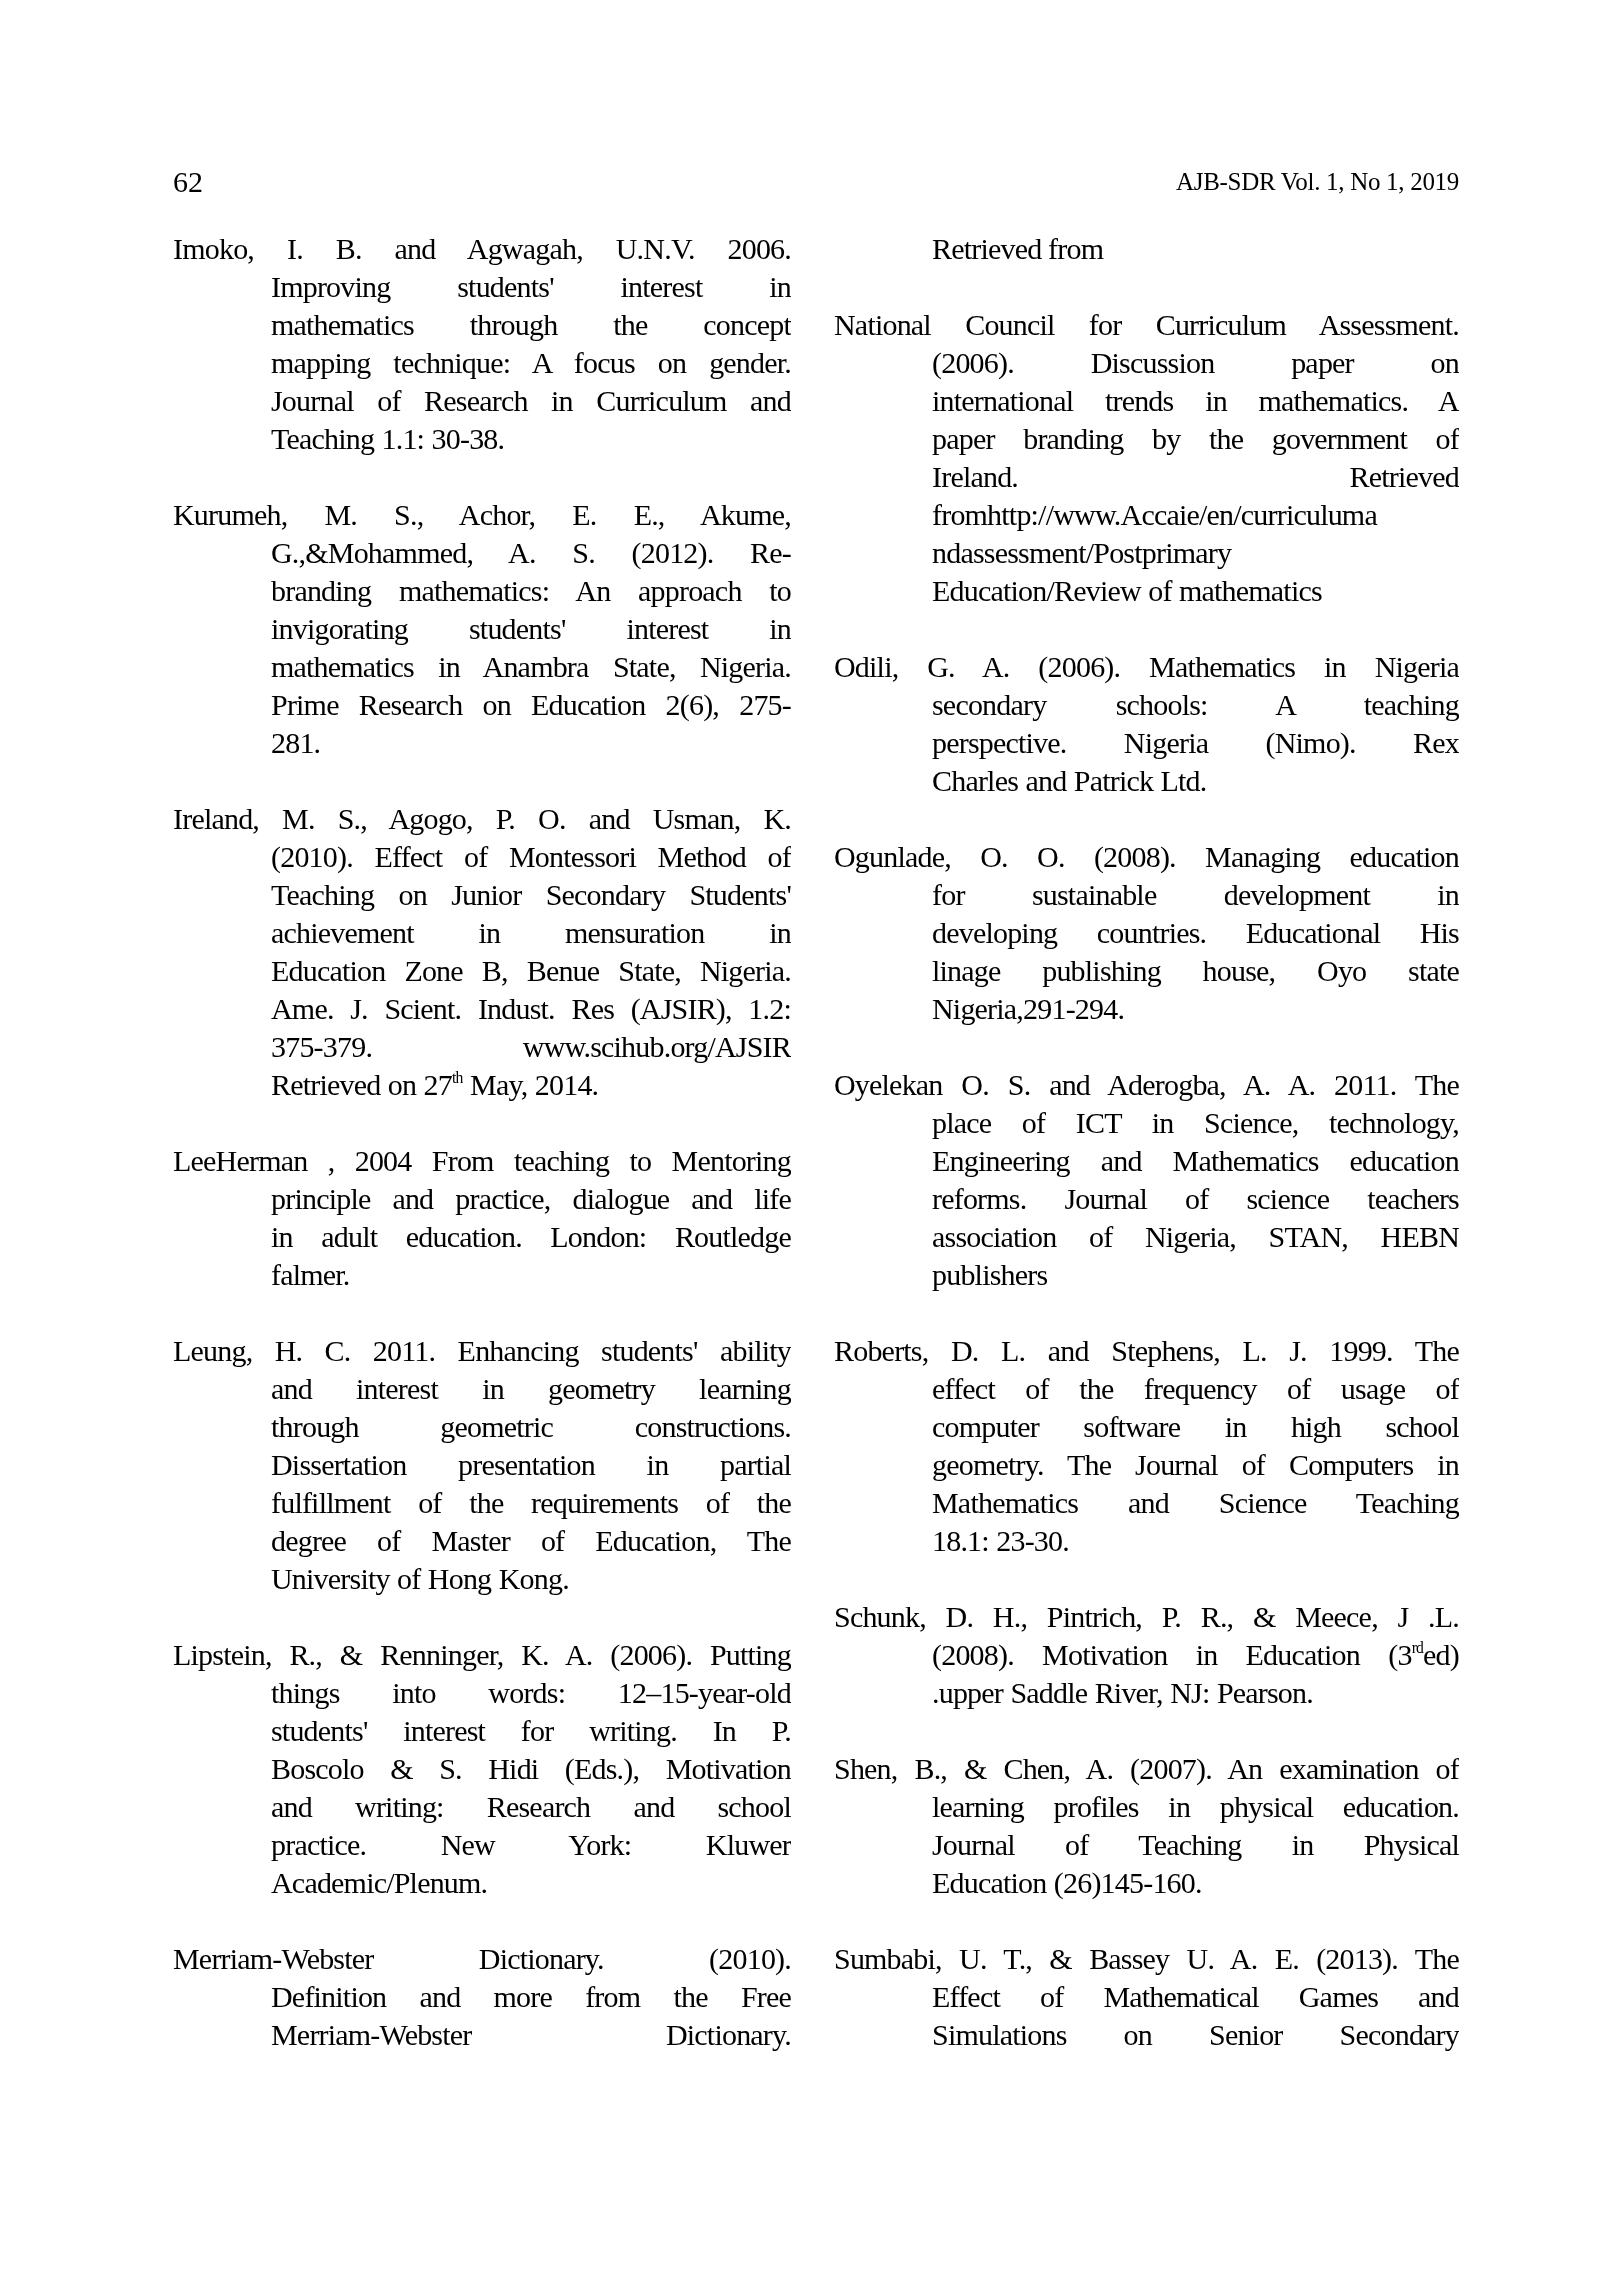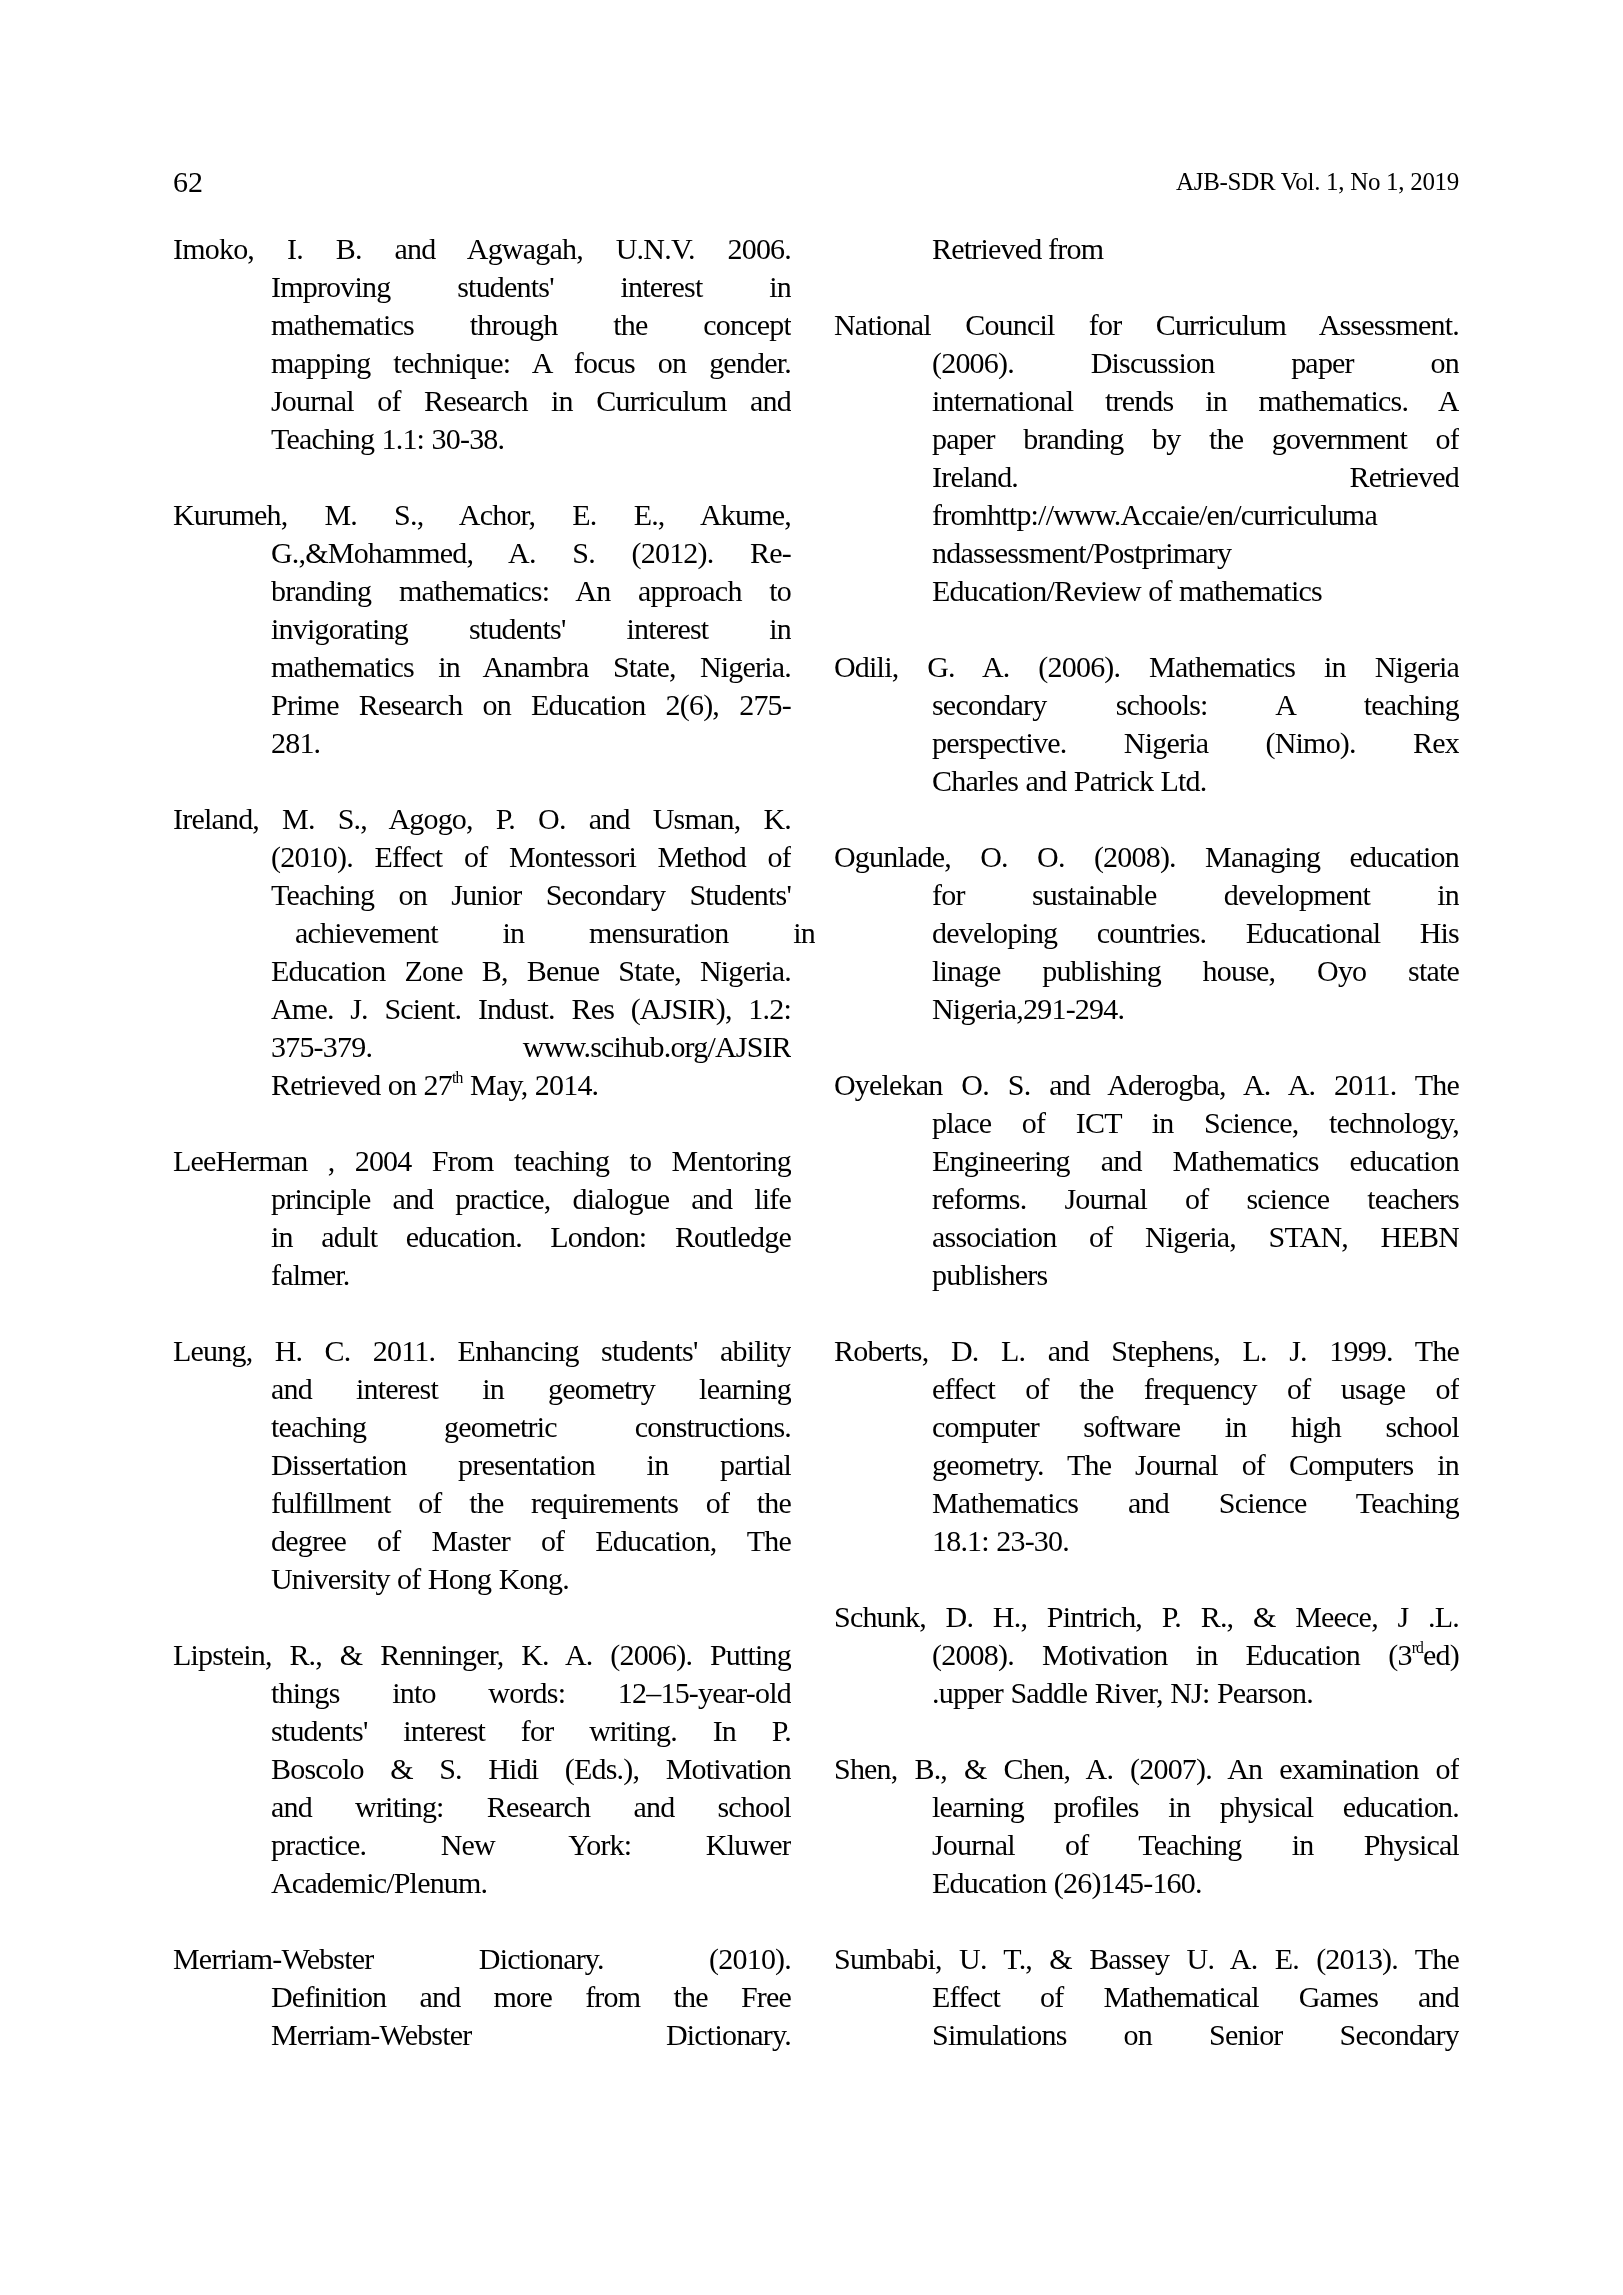--- a/index.html
+++ b/index.html
@@ -115,38 +115,38 @@
     <span class="line cont" style="width: 520px; white-space: normal; height: 38px; overflow: hidden;">invigorating students' interest in</span>
     <span class="line cont" style="width: 520px; white-space: normal; height: 38px; overflow: hidden;">mathematics in Anambra State, Nigeria.</span>
     <span class="line cont" style="width: 520px; white-space: normal; height: 38px; overflow: hidden;">Prime Research on Education 2(6), 275-</span>
     <span class="line cont last">281.</span>
   </div>
 
   <div class="ref">
     <span class="line first" style="width: 618px; white-space: normal; height: 38px; overflow: hidden;">Ireland, M. S., Agogo, P. O. and Usman, K.</span>
     <span class="line cont" style="width: 520px; white-space: normal; height: 38px; overflow: hidden;">(2010). Effect of Montessori Method of</span>
     <span class="line cont" style="width: 520px; white-space: normal; height: 38px; overflow: hidden;">Teaching on Junior Secondary Students'</span>
-    <span class="line cont" style="width: 520px; white-space: normal; height: 38px; overflow: hidden; margin-left: 24px;">achievement in mensuration in</span>
+    <span class="line cont" style="width: 520px; white-space: normal; height: 38px; overflow: hidden;">achievement in mensuration in</span>
     <span class="line cont" style="width: 520px; white-space: normal; height: 38px; overflow: hidden;">Education Zone B, Benue State, Nigeria.</span>
     <span class="line cont" style="width: 520px; white-space: normal; height: 38px; overflow: hidden;">Ame. J. Scient. Indust. Res (AJSIR), 1.2:</span>
     <span class="line cont" style="width: 520px; white-space: normal; height: 38px; overflow: hidden;">375-379. www.scihub.org/AJSIR</span>
     <span class="line cont last"><span>Retrieved on 27</span><sup>th</sup><span> May, 2014.</span></span>
   </div>
 
   <div class="ref">
     <span class="line first" style="width: 618px; white-space: normal; height: 38px; overflow: hidden;">LeeHerman , 2004 From teaching to Mentoring</span>
     <span class="line cont" style="width: 520px; white-space: normal; height: 38px; overflow: hidden;">principle and practice, dialogue and life</span>
     <span class="line cont" style="width: 520px; white-space: normal; height: 38px; overflow: hidden;">in adult education. London: Routledge</span>
     <span class="line cont last">falmer.</span>
   </div>
 
   <div class="ref">
     <span class="line first" style="width: 618px; white-space: normal; height: 38px; overflow: hidden;">Leung, H. C. 2011. Enhancing students' ability</span>
     <span class="line cont" style="width: 520px; white-space: normal; height: 38px; overflow: hidden;">and interest in geometry learning</span>
-    <span class="line cont" style="width: 520px; white-space: normal; height: 38px; overflow: hidden;">teaching geometric constructions.</span>
+    <span class="line cont" style="width: 520px; white-space: normal; height: 38px; overflow: hidden;">through geometric constructions.</span>
     <span class="line cont" style="width: 520px; white-space: normal; height: 38px; overflow: hidden;">Dissertation presentation in partial</span>
     <span class="line cont" style="width: 520px; white-space: normal; height: 38px; overflow: hidden;">fulfillment of the requirements of the</span>
     <span class="line cont" style="width: 520px; white-space: normal; height: 38px; overflow: hidden;">degree of Master of Education, The</span>
     <span class="line cont last">University of Hong Kong.</span>
   </div>
 
   <div class="ref">
     <span class="line first" style="width: 618px; white-space: normal; height: 38px; overflow: hidden;">Lipstein, R., &amp; Renninger, K. A. (2006). Putting</span>
     <span class="line cont" style="width: 520px; white-space: normal; height: 38px; overflow: hidden;">things into words: 12–15-year-old</span>
     <span class="line cont" style="width: 520px; white-space: normal; height: 38px; overflow: hidden;">students' interest for writing. In P.</span>

